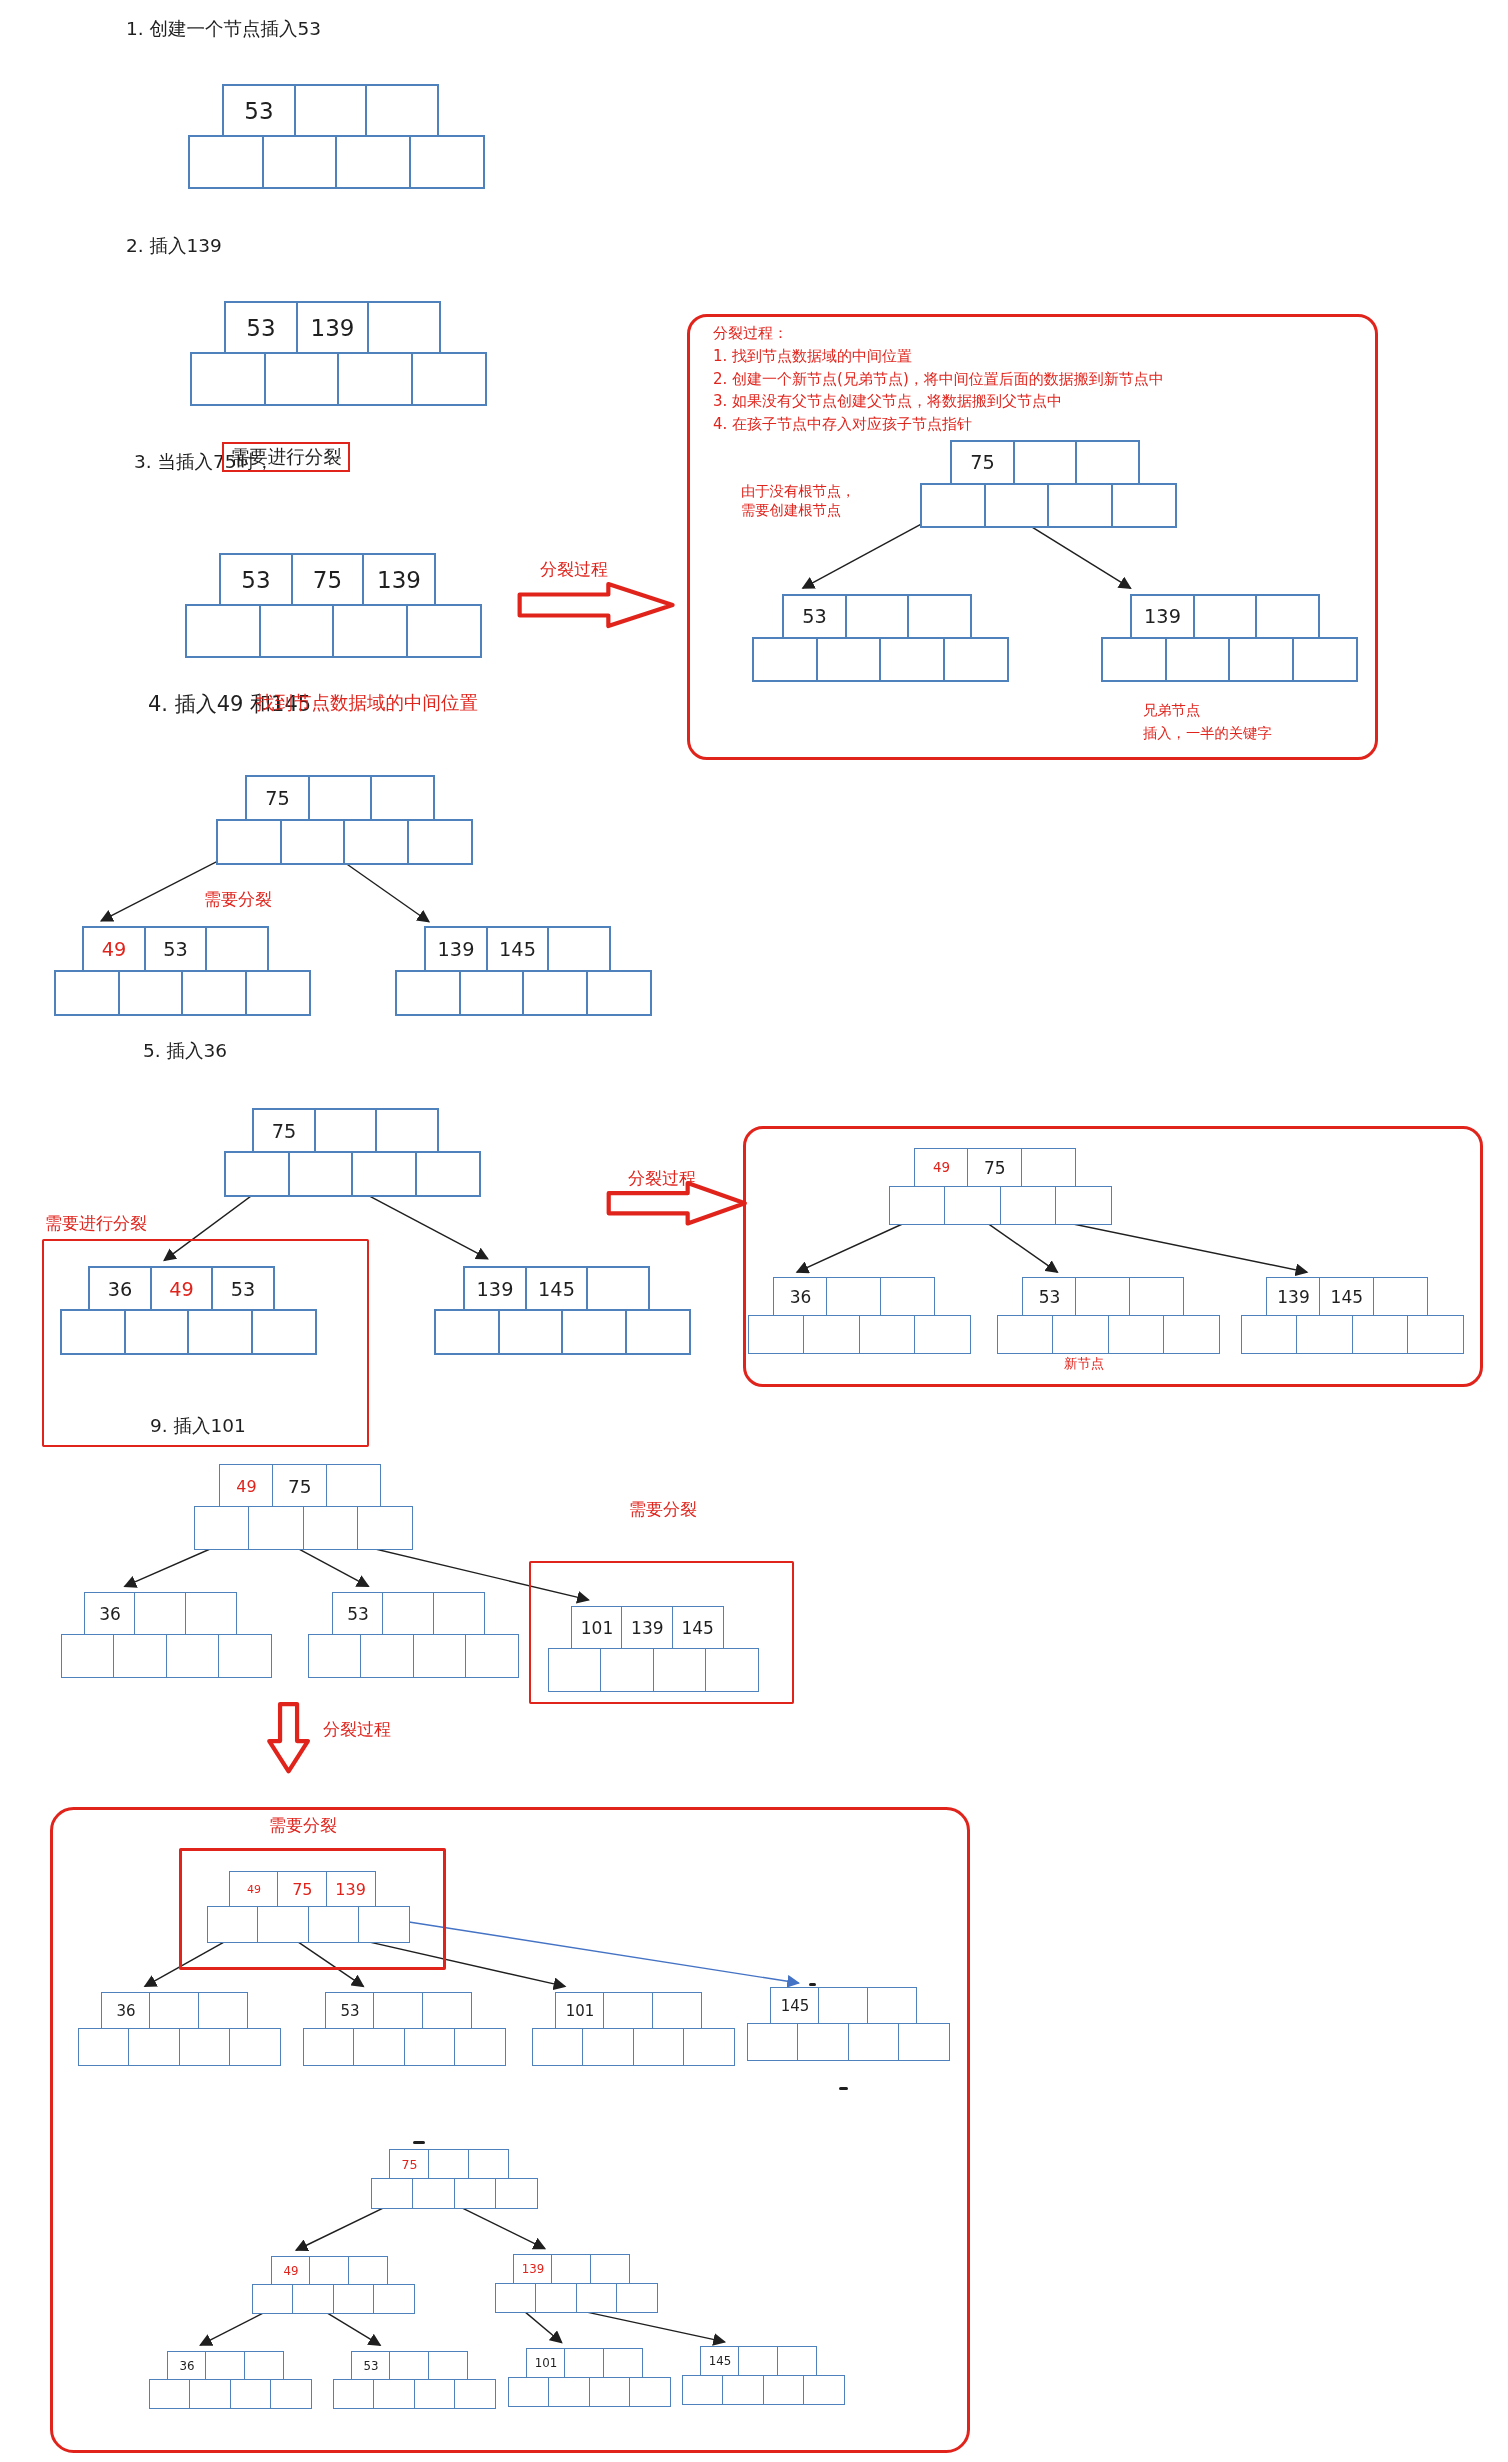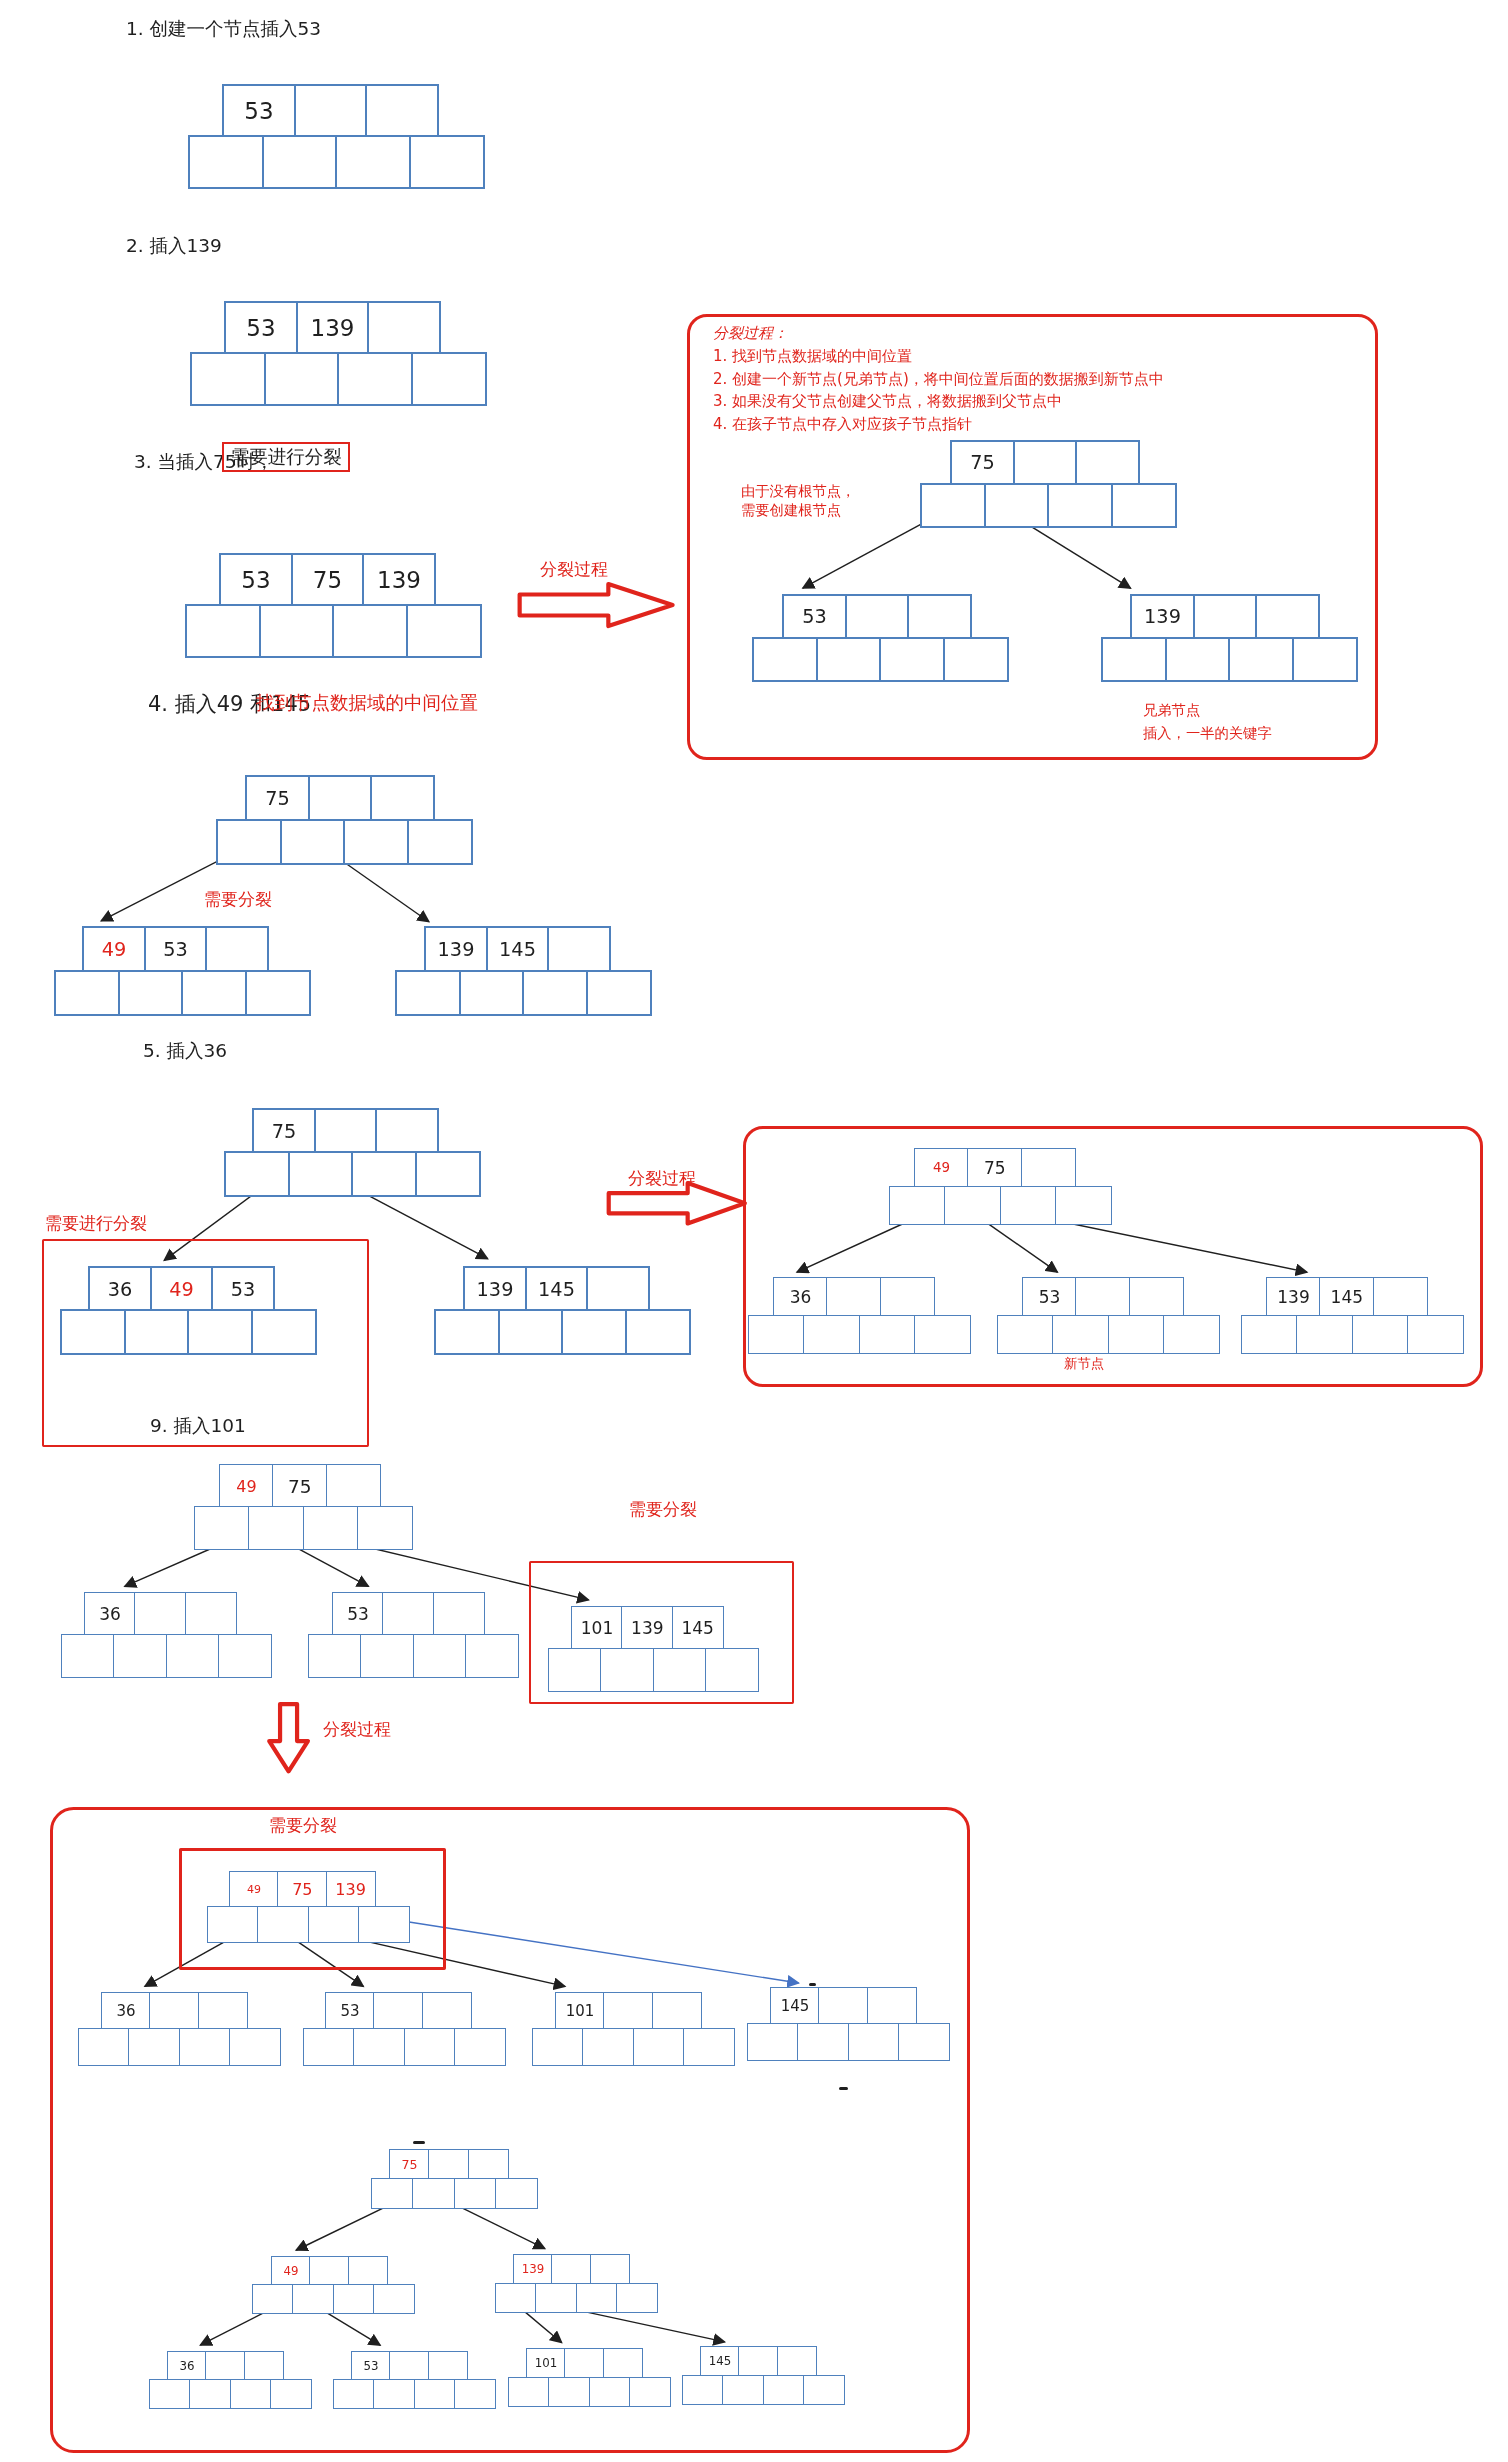--- a/index.html
+++ b/index.html
@@ -679,21 +679,21 @@
     </div>
   <div id="label-layer">
       <div class="lbl black" style="left: 126px; top: 17px; font-size: 18.5px;">1. 创建一个节点插入53</div>
       <div class="lbl black" style="left: 126px; top: 234px; font-size: 18.5px;">2. 插入139</div>
       <div class="lbl black" style="left: 134px; top: 450px; font-size: 18.5px;">3. 当插入75时，</div>
       <div class="lbl black boxed" style="left: 222px; top: 442px; font-size: 18.5px;">需要进行分裂</div>
       <div class="lbl black" style="left: 148px; top: 691px; font-size: 21px;">4. 插入49 和145</div>
       <div class="lbl red" style="left: 256px; top: 691px; font-size: 18.5px;">找到节点数据域的中间位置</div>
       <div class="lbl black" style="left: 143px; top: 1039px; font-size: 18.5px;">5. 插入36</div>
       <div class="lbl black" style="left: 150px; top: 1414px; font-size: 18.5px;">9. 插入101</div>
-      <div class="lbl red" style="left: 713px; top: 324px; font-size: 15px; font-style: italic;">分裂过程：</div>
+      <div class="lbl red" style="left: 713px; top: 324px; font-size: 15px;">分裂过程：</div>
       <div class="lbl red" style="left: 713px; top: 347px; font-size: 15px;">1. 找到节点数据域的中间位置</div>
       <div class="lbl red" style="left: 713px; top: 370px; font-size: 15px; text-align: right;">2. 创建一个新节点(兄弟节点)，将中间位置后面的数据搬到新节点中</div>
       <div class="lbl red" style="left: 713px; top: 392px; font-size: 15px;">3. 如果没有父节点创建父节点，将数据搬到父节点中</div>
       <div class="lbl red" style="left: 713px; top: 415px; font-size: 15px;">4. 在孩子节点中存入对应孩子节点指针</div>
       <div class="lbl red" style="left: 741px; top: 482px; font-size: 14.3px;">由于没有根节点，
 需要创建根节点</div>
       <div class="lbl red" style="left: 1143px; top: 701px; font-size: 14.3px;">兄弟节点</div>
       <div class="lbl red" style="left: 1143px; top: 724px; font-size: 14.3px;">插入，一半的关键字</div>
       <div class="lbl red" style="left: 540px; top: 558px; font-size: 17px;">分裂过程</div>
       <div class="lbl red" style="left: 204px; top: 888px; font-size: 17px;">需要分裂</div>

